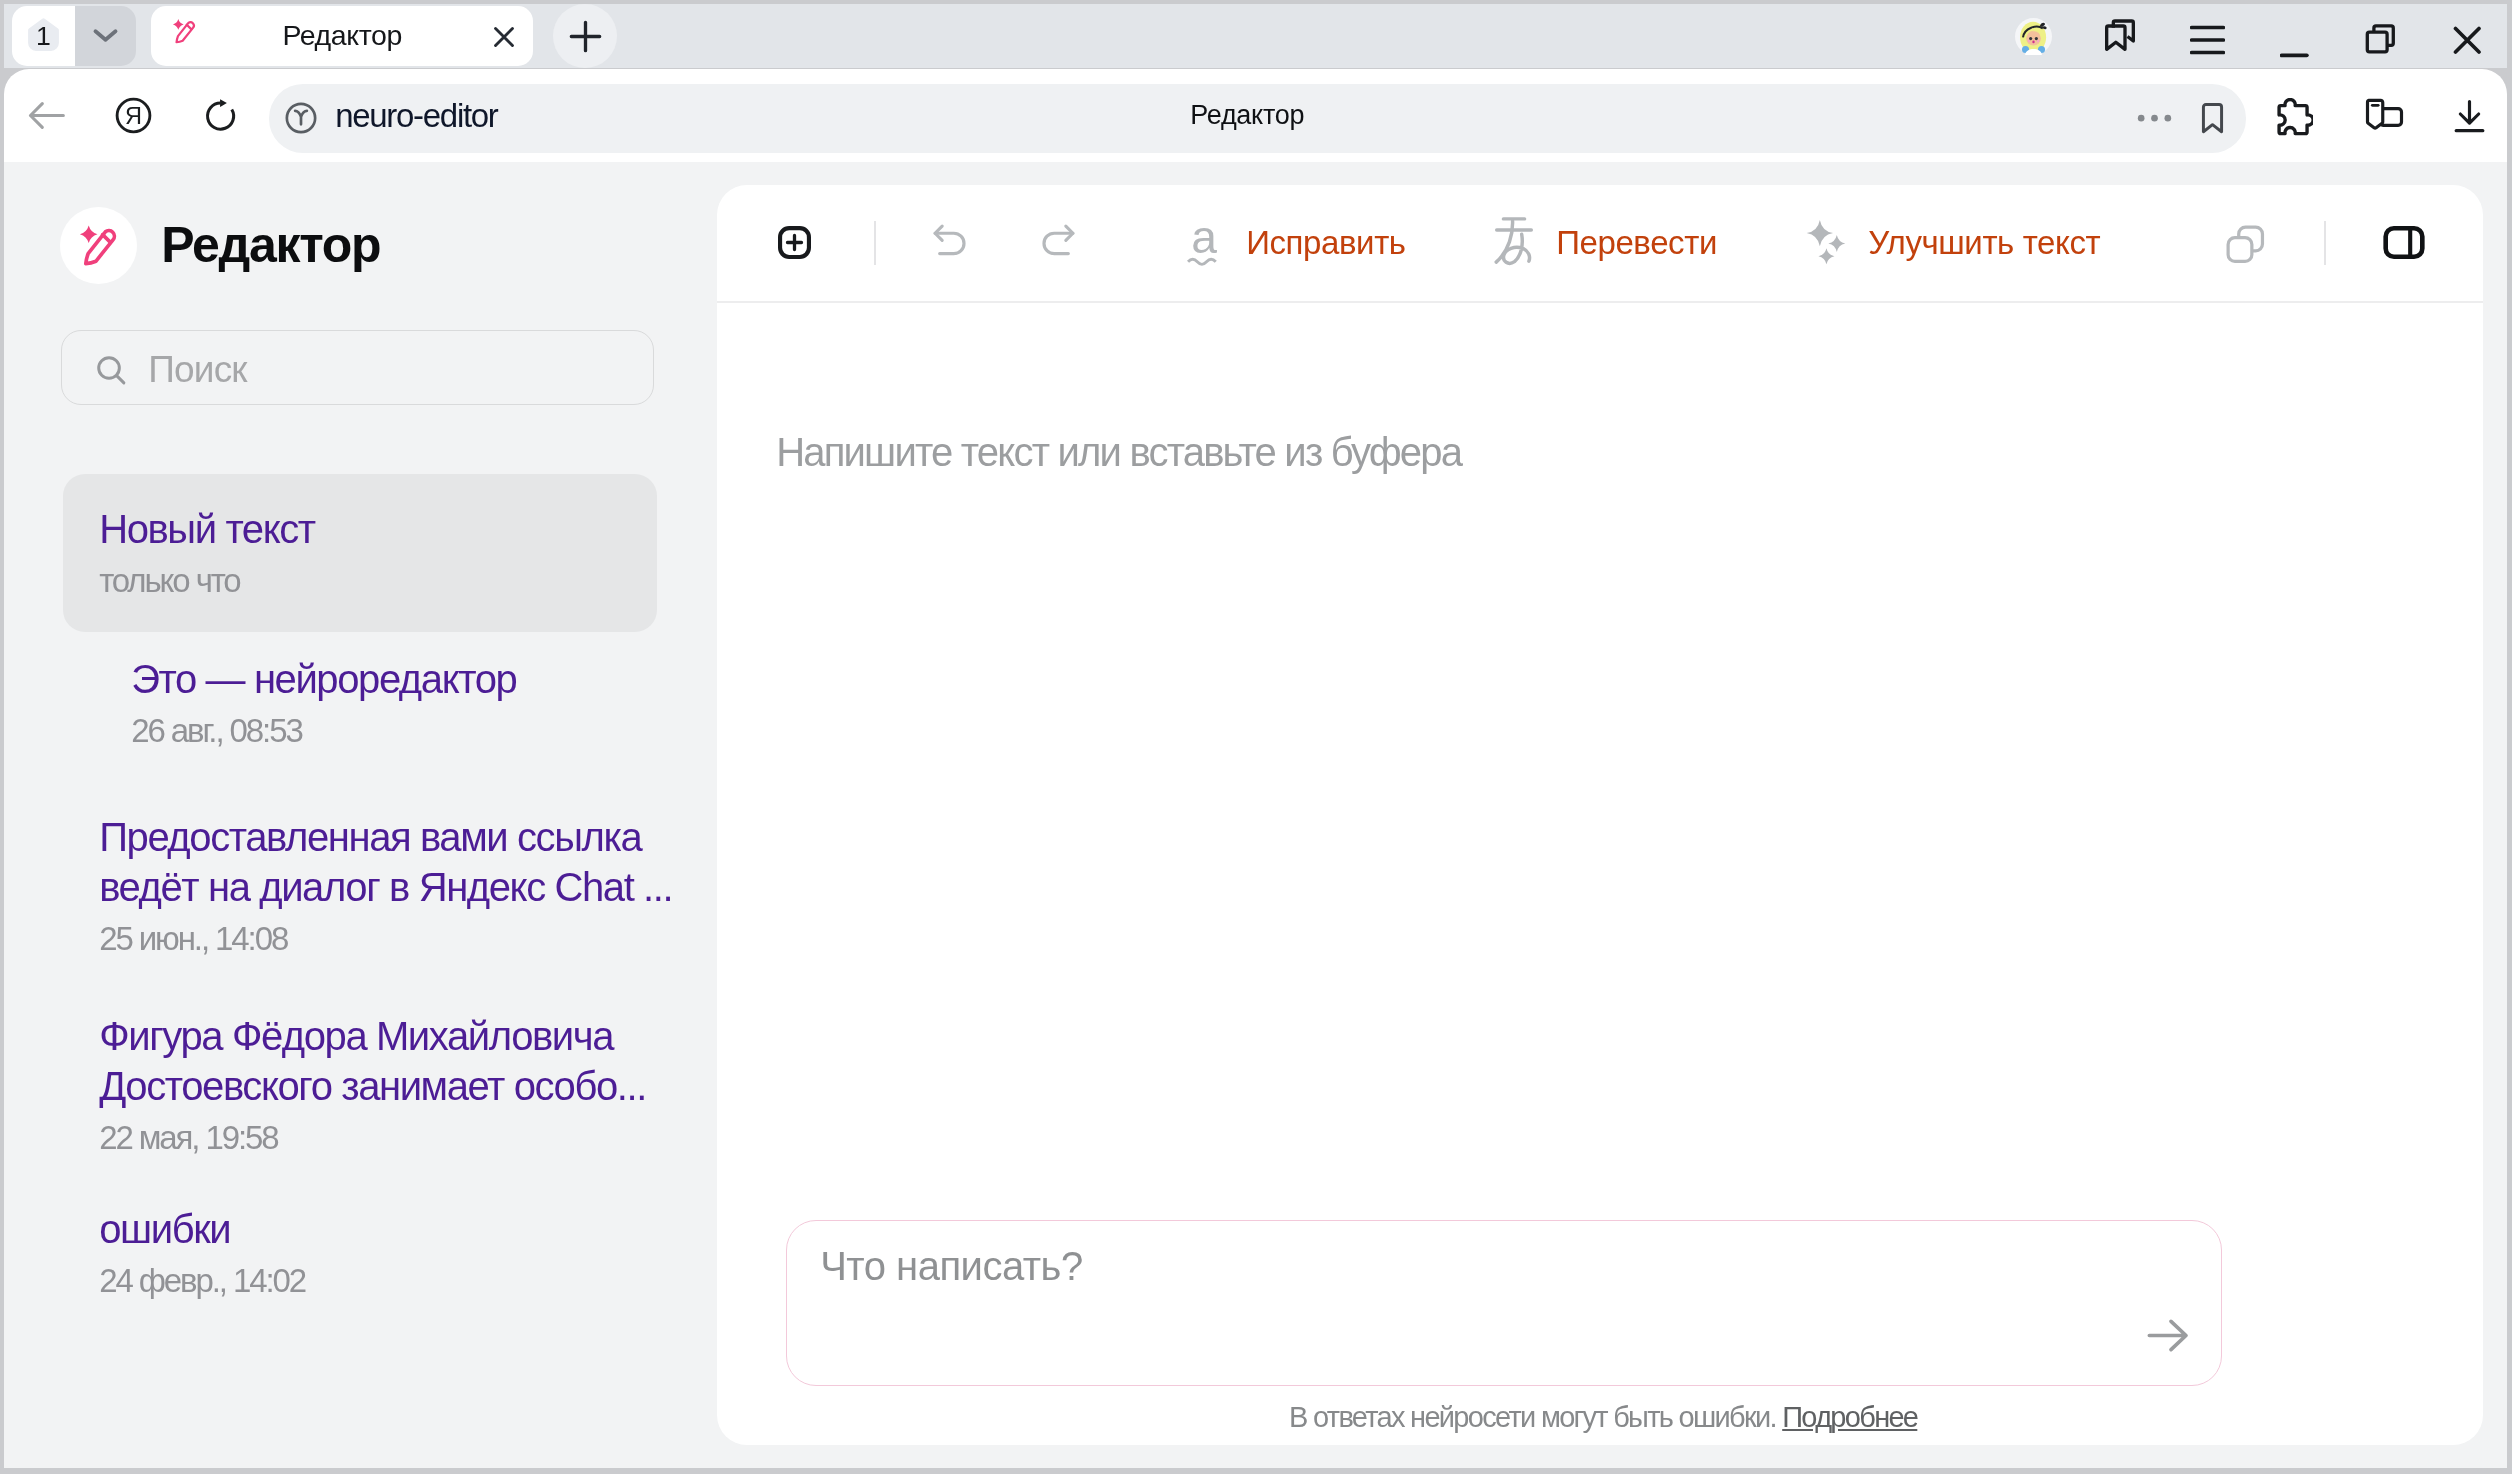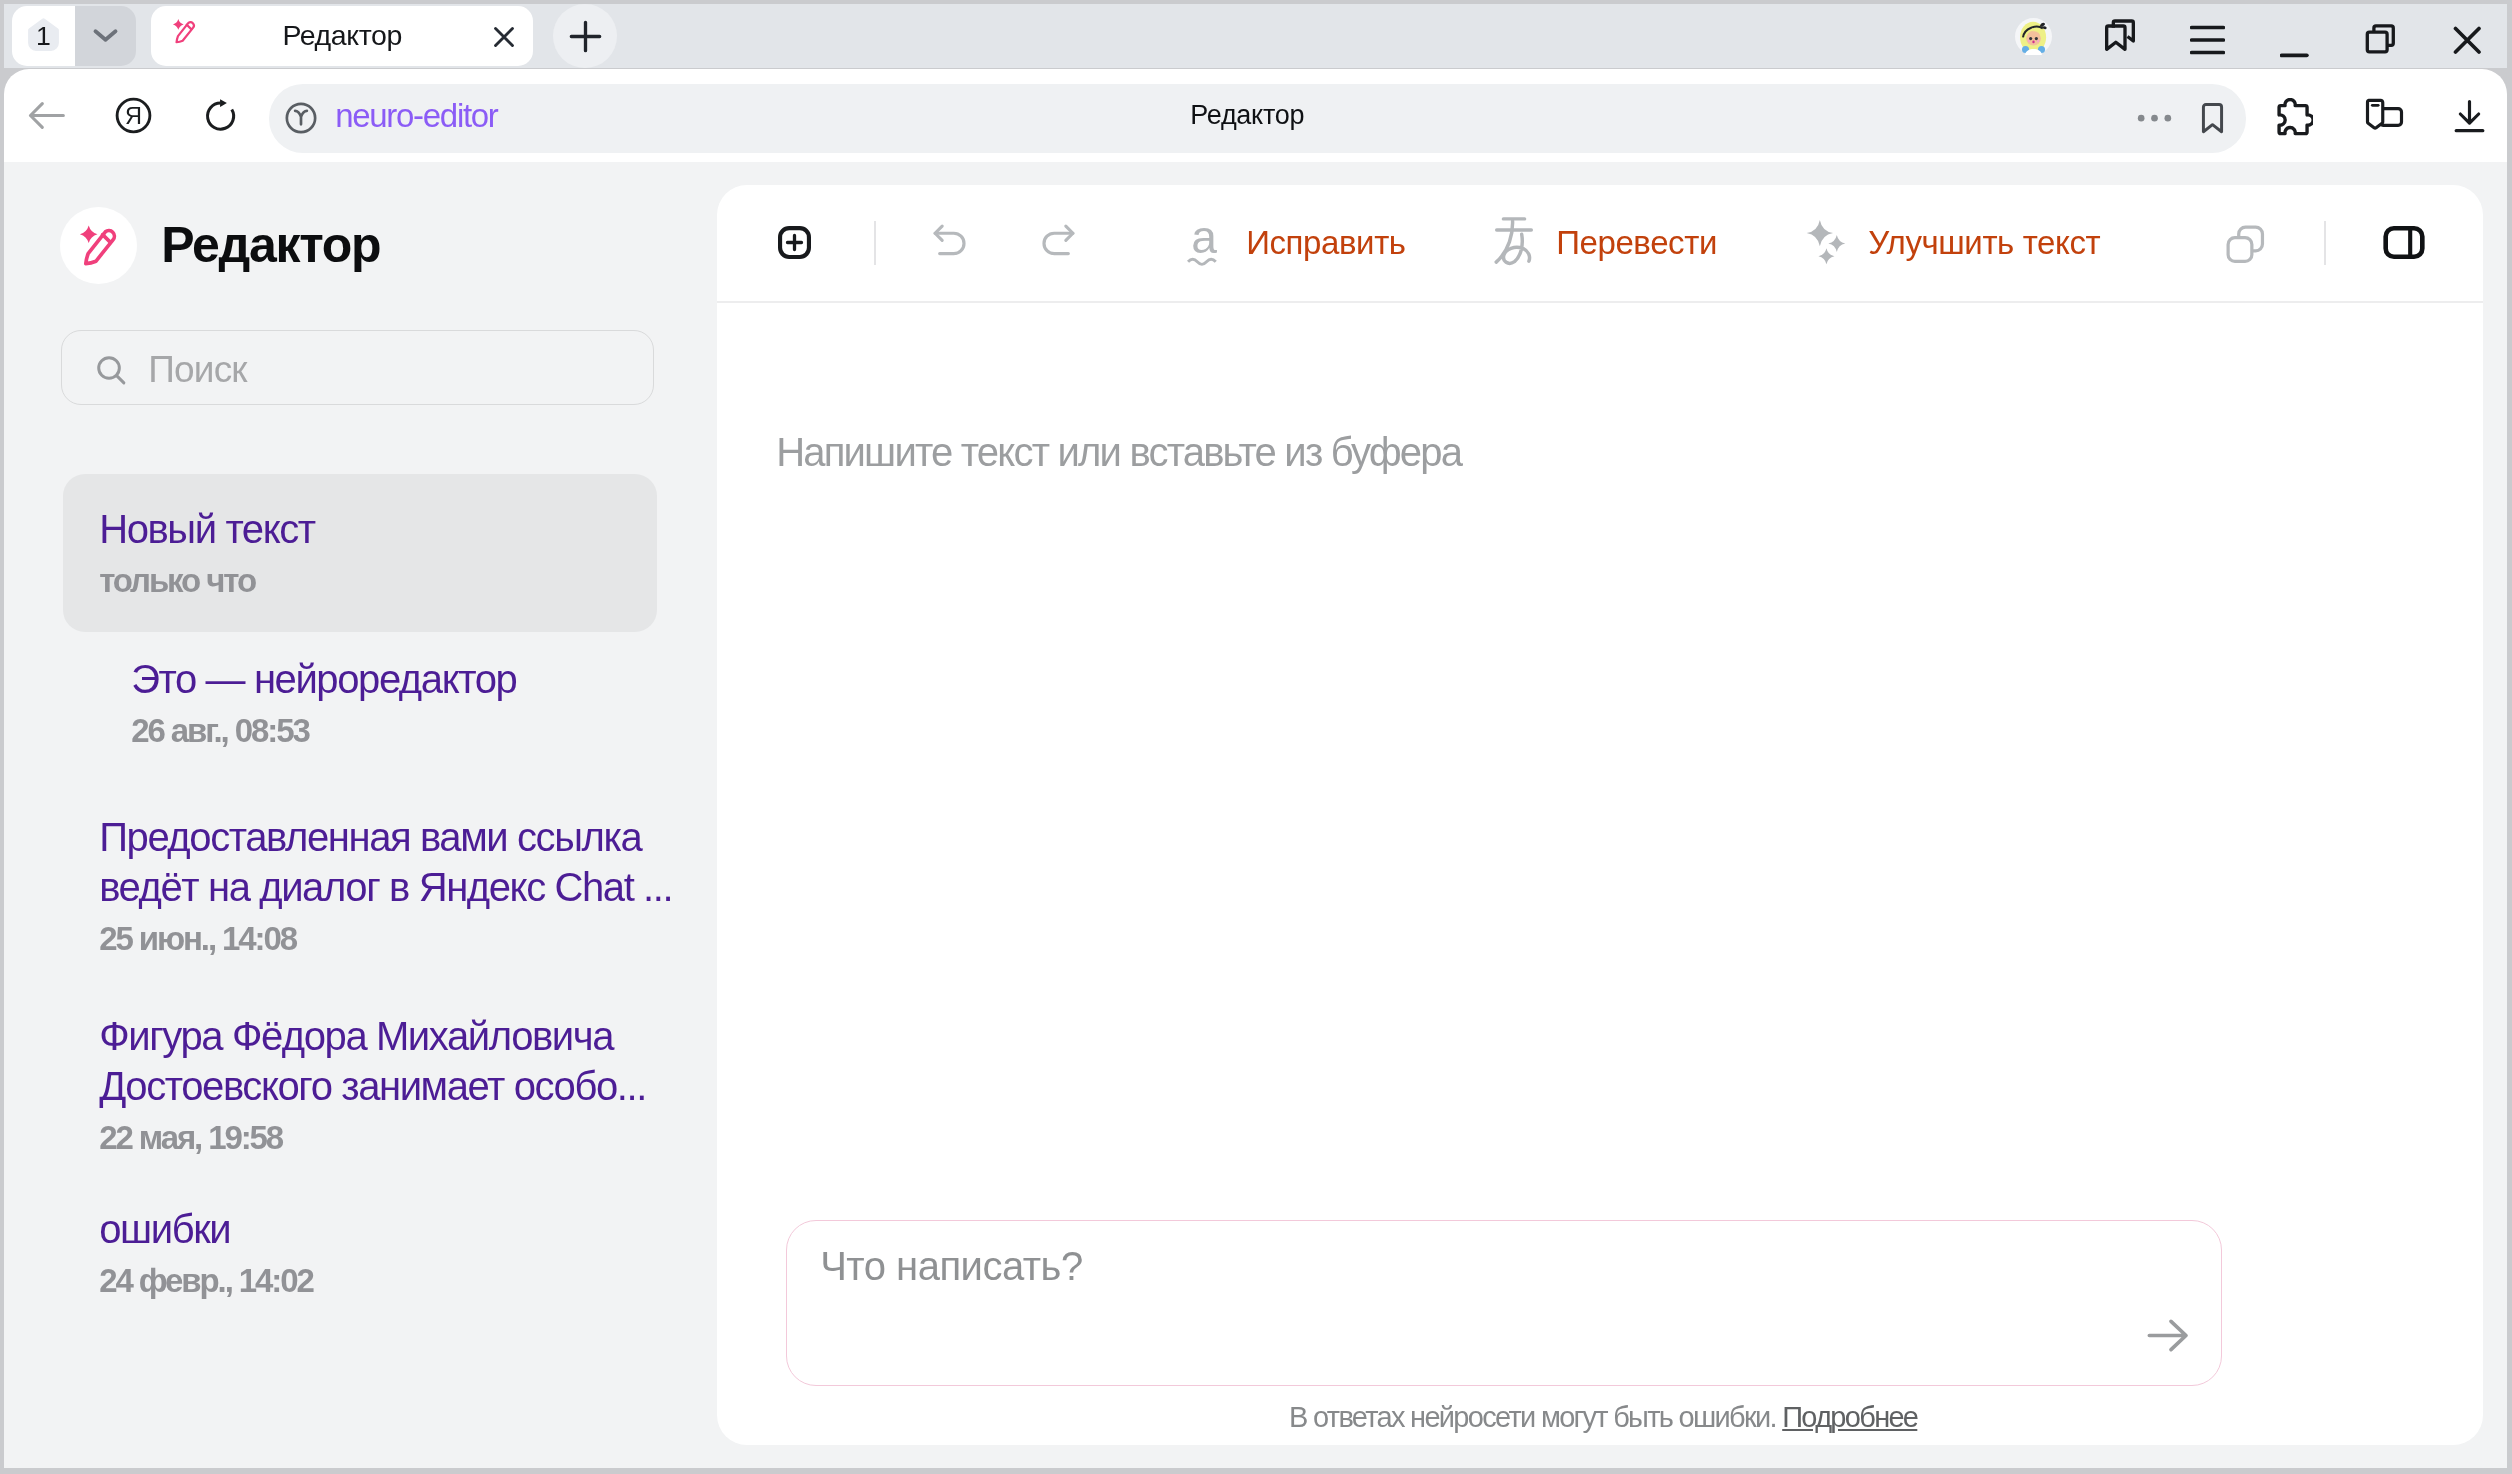--- a/index.html
+++ b/index.html
@@ -26,21 +26,21 @@
   #pill .title { position:absolute; left:0; top:-3.3px; width:1956px; height:69px; line-height:69px; text-align:center; font-size:27px; color:#0f1114; letter-spacing:-0.3px; }
 
   
   #logoc { left:56px; top:45px; width:77px; height:77px; border-radius:50%; background:#fff; display:flex; align-items:center; justify-content:center; }
   #h1 { left:157px; top:54px; font-size:50px; font-weight:700; color:#0c0d0f; line-height:59px; letter-spacing:-1.3px; }
   #search { left:57px; top:168px; width:593px; height:75px; border:1.7px solid #d9dadb; border-radius:20px; }
   #search .ph { position:absolute; left:86px; top:2.5px; height:72px; line-height:72px; font-size:37px; color:#a6a7a9; letter-spacing:-0.8px; }
   .selbg { left:59px; top:312px; width:594px; height:158px; border-radius:22px; background:#e5e6e7; }
   .it { left:95px; white-space:nowrap; }
   .it .t { font-size:40px; line-height:50px; color:#4c1d95; letter-spacing:-1.4px; }
-  .it .d { font-size:33px; line-height:45px; color:#919296; margin-top:4.2px; letter-spacing:-2.1px;font-weight:bold; }
+  .it .d { font-size:33px; line-height:45px; color:#919296; margin-top:4.2px; letter-spacing:-2.1px; }
 
   
   #card { left:713px; top:23.4px; width:1766px; height:1260px; border-radius:30px; background:#fff; }
   #tbdiv { left:0; top:116px; width:1766px; height:1.7px; background:#ededee; }
   .vdiv { top:36px; width:1.7px; height:44px; background:#e4e4e6; }
   #phmain { left:59px; top:240px; font-size:40px; line-height:54px; color:#9c9ea0; letter-spacing:-1.8px; }
   #inbox { left:69px; top:1035px; width:1436px; height:166px; border:1.7px solid #f3c9da; border-radius:30px; background:#fff; }
   #inbox .ph { position:absolute; left:33px; top:17.6px; font-size:40px; line-height:54px; color:#8f9193; letter-spacing:-0.5px; }
   #foot { left:3px; top:1210px; width:1766px; text-align:center; font-size:29px; line-height:44px; color:#87898b; letter-spacing:-1.7px; }
   #foot a { color:#5f6163; text-decoration:underline; }
@@ -142,21 +142,21 @@
         <path d="M35.4 14.75 A15.5 15.5 0 1 1 22 7.2"></path>
         <path d="M21.5 2.6 L29.6 7.2 L21.5 11.8 Z" fill="#1b1d1f" stroke="none"></path>
       </svg>
     </div>
     <div class="abs" id="pill">
       <span class="title">Редактор</span>
       <svg style="position:absolute;left:16px;top:18.4px;" width="32" height="32" viewBox="0 0 38 38">
         <circle cx="19" cy="19" r="16.8" fill="none" stroke="#595e63" stroke-width="3.2"></circle>
         <path d="M12 10.5 C16 10.5 17.5 13.5 19 17.5 C20.5 13.5 22 10.5 26 10.5 M19 17.5 V26.5" fill="none" stroke="#595e63" stroke-width="3.2" stroke-linecap="round"></path>
       </svg>
-      <span style="position:absolute;left:66px;top:-3.3px;height:69px;line-height:69px;font-size:33px;color:#8b5cf6;letter-spacing:-1.3px;">neuro-editor</span>
+      <span style="position:absolute;left:66px;top:-3.3px;height:69px;line-height:69px;font-size:33px;color:#0f172a;letter-spacing:-1.3px;">neuro-editor</span>
       <svg style="position:absolute;left:1868px;top:30px;" width="35" height="8.4" viewBox="0 0 42 10">
         <circle cx="5" cy="5" r="4" fill="#85898d"></circle>
         <circle cx="21" cy="5" r="4" fill="#85898d"></circle>
         <circle cx="37" cy="5" r="4" fill="#85898d"></circle>
       </svg>
       <svg style="position:absolute;left:1931px;top:17.6px;" width="25" height="33" viewBox="0 0 30 40">
         <path d="M4 6 a3 3 0 0 1 3 -3 H23 a3 3 0 0 1 3 3 V36 l-11 -8.5 L4 36 Z" fill="none" stroke="#44484d" stroke-width="3.6" stroke-linejoin="round"></path>
       </svg>
     </div>
     <div class="abs" style="left:2270px;top:28.5px;">

